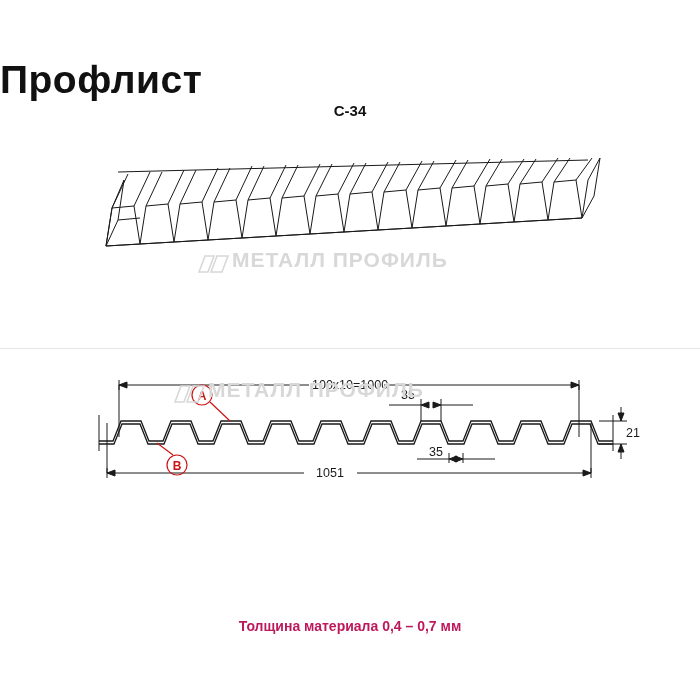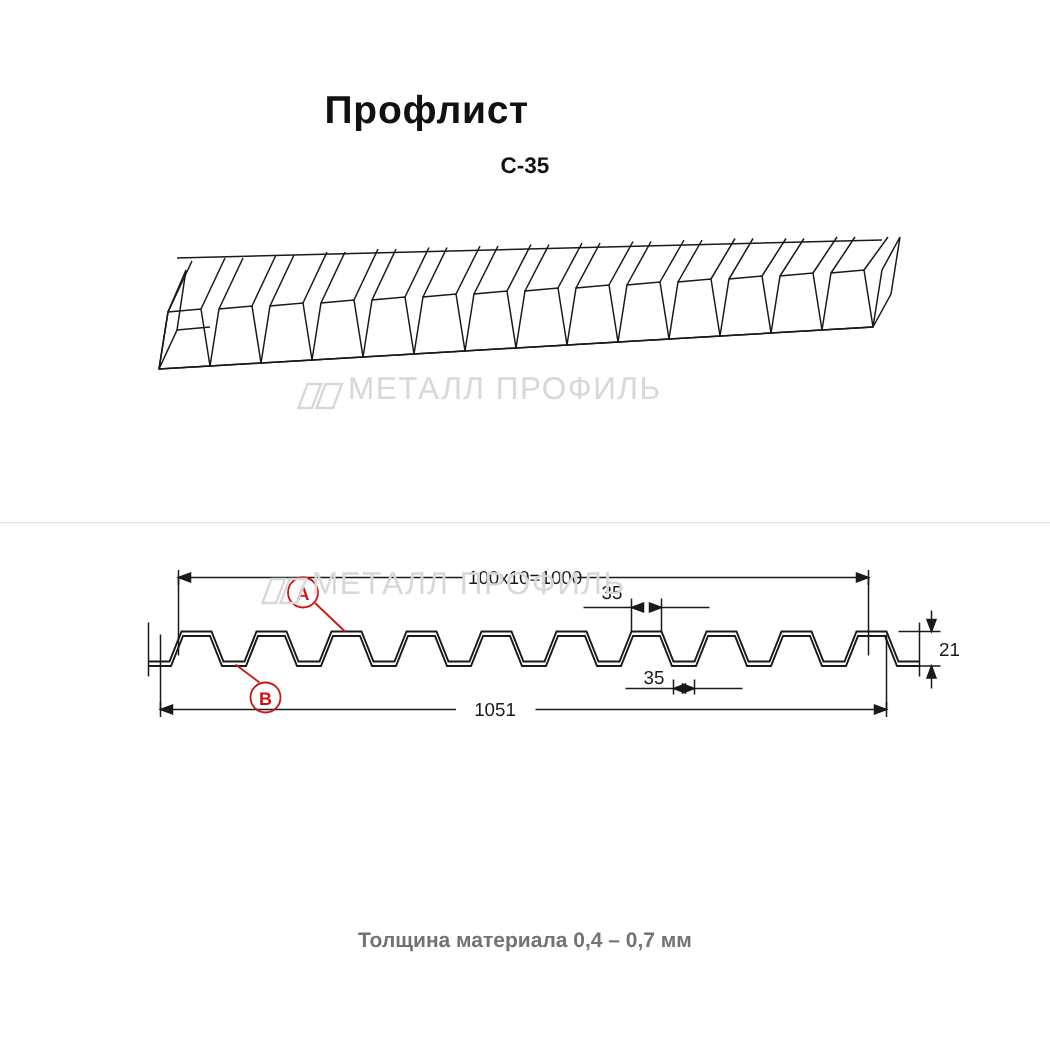--- a/index.html
+++ b/index.html
@@ -17,22 +17,22 @@
   }
   .page {
     position: absolute;
     inset: 0;
   }
   .title {
     position: absolute;
     top: 58px;
     left: 0;
     width: 569px;
-    text-align: center;
-    font-size: 26px;
+    text-align: left;
+    font-size: 39px;
     font-weight: bold;
     letter-spacing: 0.5px;
     color: #111111;
   }
   .subtitle {
     position: absolute;
     top: 102px;
     left: 0;
     width: 700px;
     text-align: center;
@@ -41,41 +41,41 @@
     color: #111111;
   }
   .footnote {
     position: absolute;
     top: 618px;
     left: 0;
     width: 700px;
     text-align: center;
     font-size: 14px;
     font-weight: bold;
-    color: #737373;
+    color: #be185d;
   }
   .iso-wrap {
     position: absolute;
     top: 150px;
     left: 88px;
     width: 530px;
     height: 140px;
   }
   .draw-wrap {
     position: absolute;
     top: 355px;
     left: 99px;
     width: 545px;
     height: 145px;
   }
   .wm {
     position: absolute;
     pointer-events: none;
     color: #d8d8d8;
-    font-weight: normal;
+    font-weight: bold;
     font-size: 21px;
     letter-spacing: 1px;
     white-space: nowrap;
   }
   .wm1 { top: 248px; left: 232px; }
   .wm2 { top: 378px; left: 208px; }
   .wm-ico {
     position: absolute;
     pointer-events: none;
   }
@@ -94,21 +94,21 @@
   .red { stroke: #cc1414; fill: none; stroke-width: 1.2; }
   .redtxt { fill: #cc1414; font-family: "Liberation Sans", sans-serif; font-size: 12px; font-weight: bold; }
   .dimtxt { fill: #1a1a1a; font-family: "Liberation Sans", sans-serif; font-size: 12.5px; }
 </style>
 </head>
 <body>
 
 <div class="page">
 
   <div class="title">Профлист</div>
-  <div class="subtitle">С-35</div>
+  <div class="subtitle">С-34</div>
 
   <div class="iso-wrap">
     <svg width="530" height="140" viewBox="0 0 530 140">
       <g class="ln thin">
 
         <path d="M30 22 L500 10"></path>
 
         <g>
           <path d="M18 96 L24 58 L46 56 L52 94 Z"></path>
           <path d="M52 94 L58 56 L80 54 L86 92 Z"></path>

